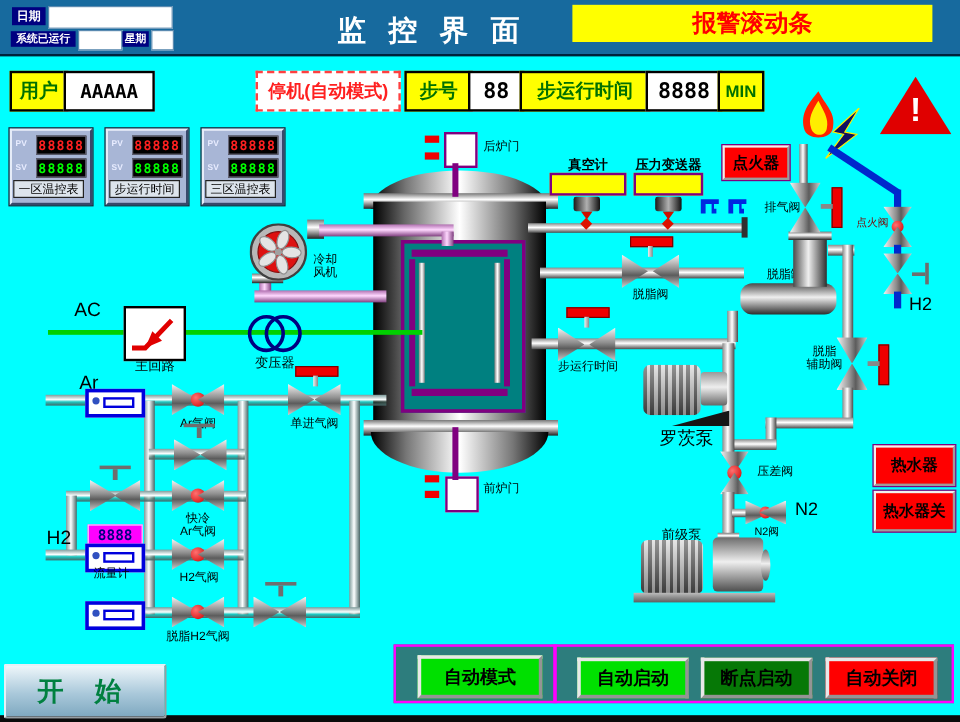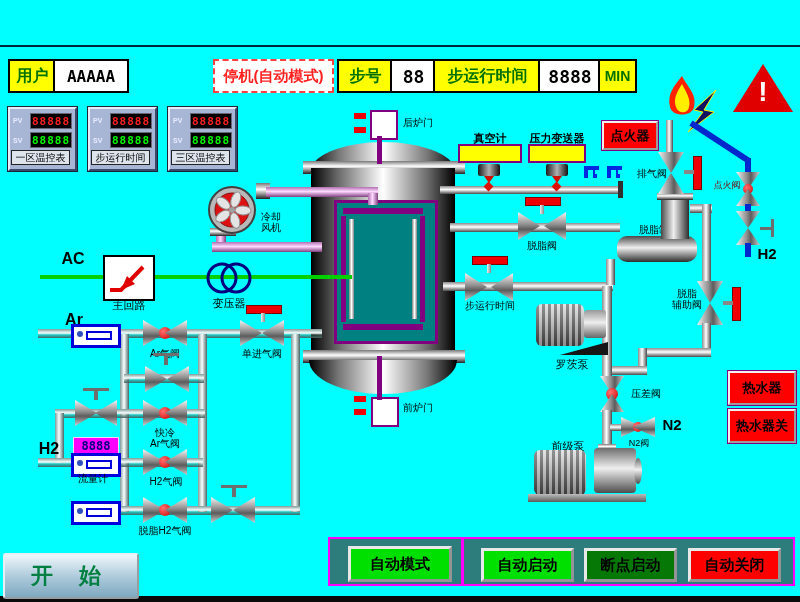--- a/index.html
+++ b/index.html
@@ -95,38 +95,48 @@
       background:linear-gradient(180deg,rgba(255,255,255,.35),rgba(0,0,0,.35)),
                  repeating-linear-gradient(90deg,#5a5a5a 0 3px,#d8d8d8 3px 6px)}
   .hub{position:absolute;background:linear-gradient(180deg,#999,#eee 45%,#666);border-radius:3px}
   .pumpbody{position:absolute;background:linear-gradient(180deg,#6e6e6e,#efefef 45%,#4e4e4e);border-radius:4px}
   .base{position:absolute;background:linear-gradient(180deg,#bdbdbd,#5e5e5e)}
   .wedge{position:absolute;background:#161616;clip-path:polygon(0 100%,100% 0,100% 100%)}
   .tank-h{position:absolute;border-radius:10px;background:linear-gradient(180deg,#4a4a4a,#efefef 45%,#2e2e2e)}
   .tank-v{position:absolute;background:linear-gradient(90deg,#4a4a4a,#efefef 45%,#2e2e2e)}
   
   .lbl{position:absolute;font-size:10px;color:#000;text-align:center;white-space:pre-line;line-height:1.12}
-  .big{font-weight:bold;font-size:16px}
+  .big{font-weight:normal;font-size:16px}
   .redbox{position:absolute;background:#ff0000;border:2px outset #f0f0f0;outline:1px solid #800080;
       color:#000;font-weight:bold;display:flex;align-items:center;justify-content:center}
   .panel{position:absolute;background:#2d7d7d;border:2px solid #ff00ff}
   .gbtn{position:absolute;border:3px outset #e8e8e8;color:#000;font-weight:bold;font-size:15px;
       display:flex;align-items:center;justify-content:center}
   .startbtn{position:absolute;background:linear-gradient(180deg,#eef6fa,#a9c8da 55%,#7fa9c0);
       border:2px outset #e6f0f6;border-radius:3px;color:#008040;font-weight:bold;font-size:22px;
       letter-spacing:10px;display:flex;align-items:center;justify-content:center}
   .tri{position:absolute;background:#e00000;clip-path:polygon(50% 0,0 100%,100% 100%)}
   .tri span{position:absolute;left:0;right:0;bottom:4px;text-align:center;color:#fff;font-weight:bold;font-size:28px}
   .blkbar{position:absolute;background:#0a0a0a}
 </style>
 </head>
 <body>
 
 <div id="stage">
 
+  <div class="hdr">
+    <div class="navy" style="left:10px;top:6px;width:28px;height:15px">日期</div>
+    <div class="wbox" style="left:40px;top:5px;width:102px;height:17px"></div>
+    <div class="navy" style="left:9px;top:26px;width:54px;height:13px;font-size:9px">系统已运行</div>
+    <div class="wbox" style="left:65px;top:25px;width:35px;height:15px"></div>
+    <div class="navy" style="left:102px;top:26px;width:22px;height:13px;font-size:9px">星期</div>
+    <div class="wbox" style="left:126px;top:25px;width:17px;height:15px"></div>
+    <div class="title" style="left:240px;top:9px;width:240px">监 控 界 面</div>
+    <div class="alarm" style="left:477px;top:4px;width:300px;height:31px">报警滚动条</div>
+  </div>
   <div class="hdr-sep"></div>
 
   <div class="ybx" style="left:8px;top:59px;width:45px;height:30px">用户</div>
   <div class="wbx" style="left:53px;top:59px;width:72px;height:30px;font-size:16px">AAAAA</div>
   <div class="stopbx" style="left:213px;top:59px;width:117px;height:30px">停机(自动模式)</div>
   <div class="ybx" style="left:337px;top:59px;width:53px;height:30px">步号</div>
   <div class="wbx" style="left:390px;top:59px;width:43px;height:30px">88</div>
   <div class="ybx" style="left:433px;top:59px;width:105px;height:30px">步运行时间</div>
   <div class="wbx" style="left:538px;top:59px;width:60px;height:30px">8888</div>
   <div class="ybx" style="left:598px;top:59px;width:35px;height:30px;font-size:14px">MIN</div>
@@ -302,21 +312,21 @@
   <div class="ph g" style="left:443px;top:282px;width:170px"></div>
   <div class="rh" style="left:472px;top:256px"></div>
   <div class="vh" style="left:465px;top:273px;width:48px;height:28px"></div>
   <div class="lbl" style="left:462px;top:300px;width:56px">步运行时间</div>
   <div class="pv g" style="left:606px;top:259px;height:26px"></div>
   <div class="pv g" style="left:602px;top:286px;width:10px;height:94px"></div>
 
   <div class="motor" style="left:536px;top:304px;width:48px;height:42px"></div>
   <div class="hub" style="left:584px;top:310px;width:22px;height:28px"></div>
   <div class="wedge" style="left:560px;top:342px;width:48px;height:13px"></div>
-  <div class="lbl" style="left:548px;top:358px;width:48px;font-size:11px">罗茨泵</div>
+  <div class="lbl" style="left:548px;top:358px;width:48px;font-size:15px">罗茨泵</div>
 
   <div class="vv" style="left:600px;top:376px;width:24px;height:36px">
       <i class="dot"></i>
     </div>
   <div class="lbl" style="left:624px;top:388px;width:44px">压差阀</div>
   <div class="pv g" style="left:602px;top:410px;width:10px;height:40px"></div>
   <div class="ph g" style="left:610px;top:424px;width:14px;height:7px"></div>
   <div class="vh" style="left:621px;top:417px;width:34px;height:20px">
       <i class="dot" style="width:10px;height:10px;margin:-5px 0 0 -5px"></i>
     </div>

